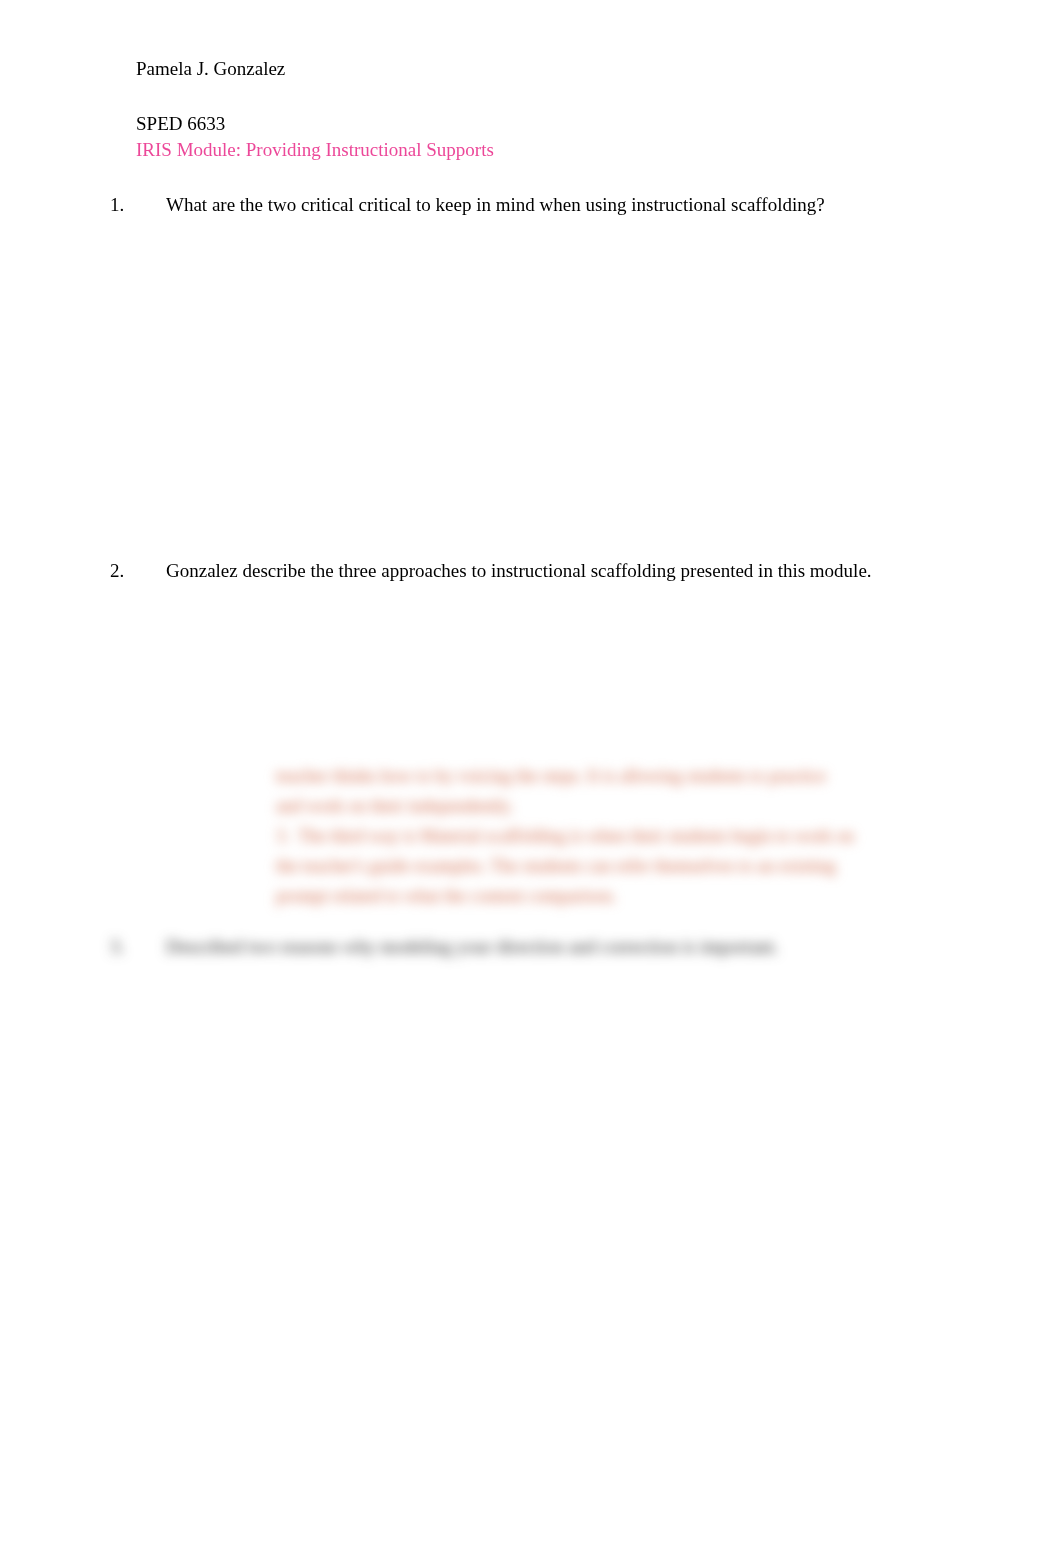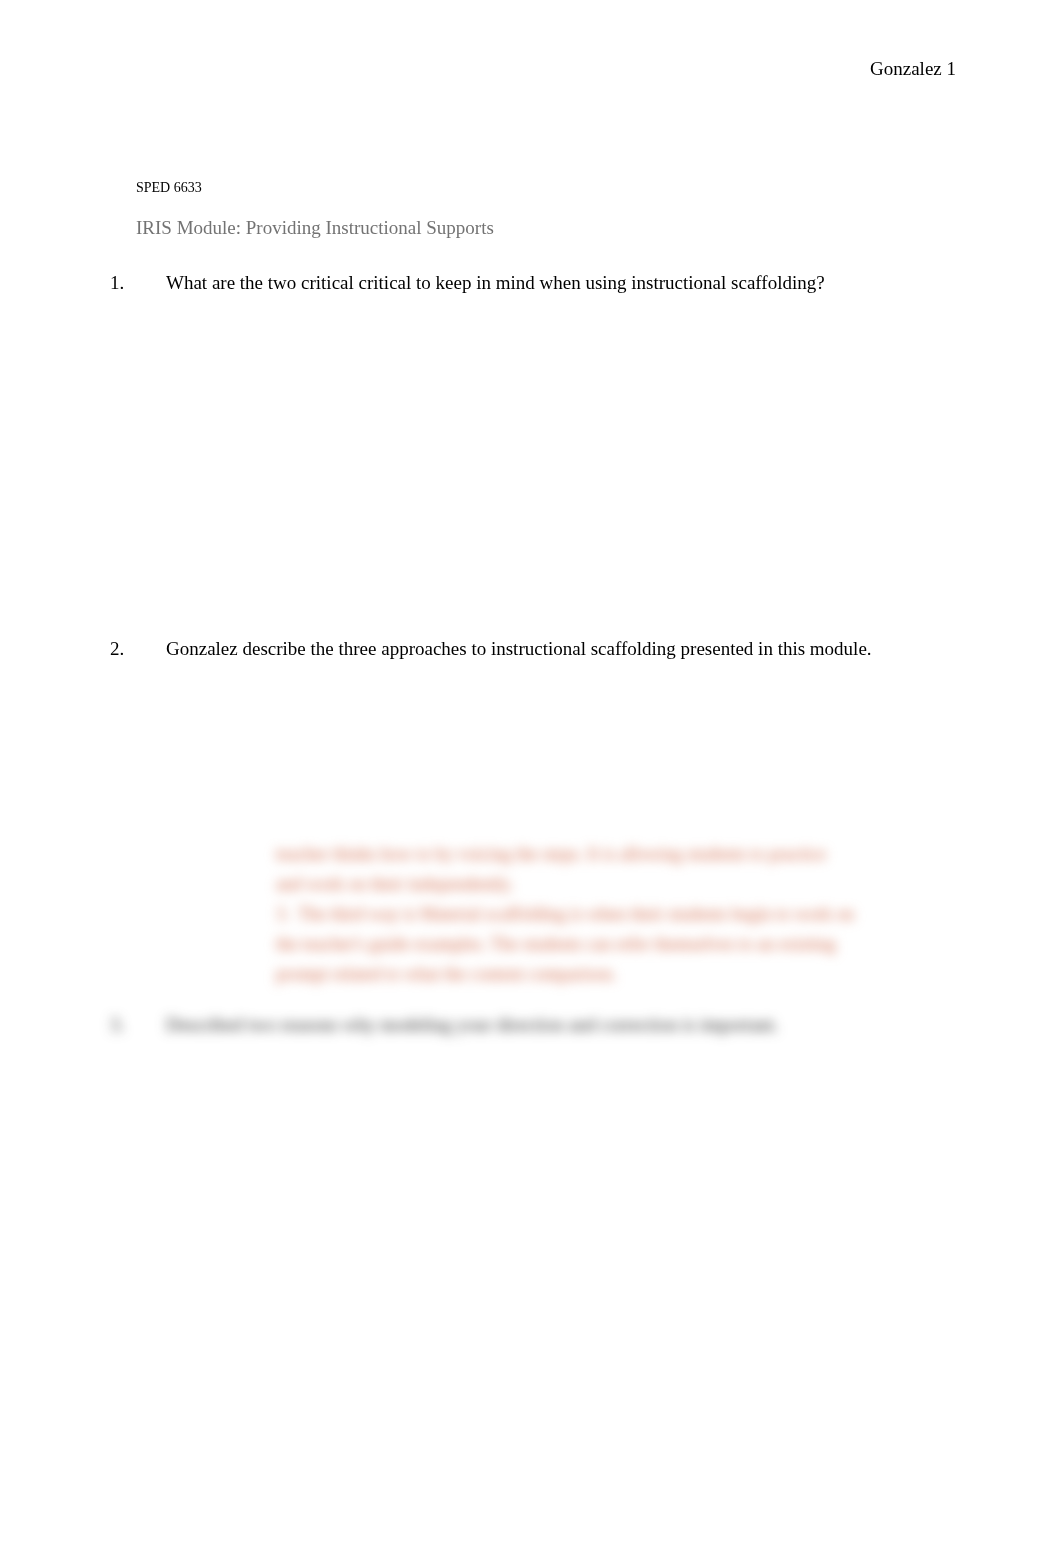--- a/index.html
+++ b/index.html
@@ -30,27 +30,26 @@
       padding-right: 0;
     }
     .content-section {
       padding-left: 30px;
     }
     .author-line {
       font-size: 19px;
       margin-bottom: 28px;
     }
     .course-line {
-      font-size: 14px;
+      font-size: 19px;
     }
     .module-title {
       font-size: 19px;
-      color: #737373;
+      color: #ec4899;
       margin-bottom: 28px;
-      margin-top: 18px;
     }
     .question-row {
       display: flex;
       margin-bottom: 30px;
       padding-left: 0;
       margin-left: -30px;
     }
     .question-number {
       font-size: 19px;
       width: 60px;
@@ -96,26 +95,24 @@
     .blurred-q-num {
       width: 60px;
       padding-left: 4px;
     }
   </style>
 </head>
 <body>
 
 <div class="page">
 
-  <div class="header">
-    <span>Gonzalez 1</span>
-  </div>
 
   <div class="content-section">
 
+    <div class="author-line">Pamela J. Gonzalez</div>
 
     <div class="course-line">SPED 6633</div>
 
     <div class="module-title">IRIS Module: Providing Instructional Supports</div>
 
     <div class="question-row">
       <div class="question-number">1.</div>
       <div class="question-text">What are the two critical critical to keep in mind when using instructional scaffolding?</div>
     </div>
 

